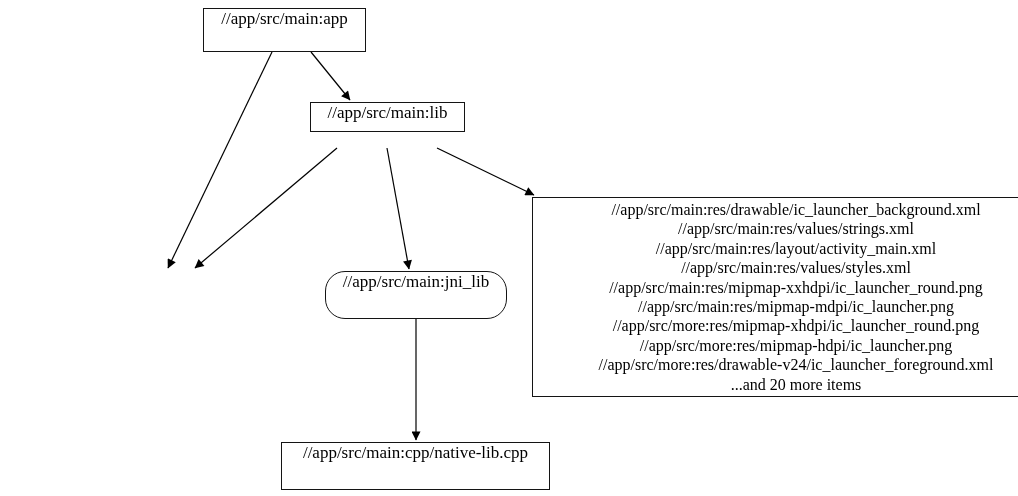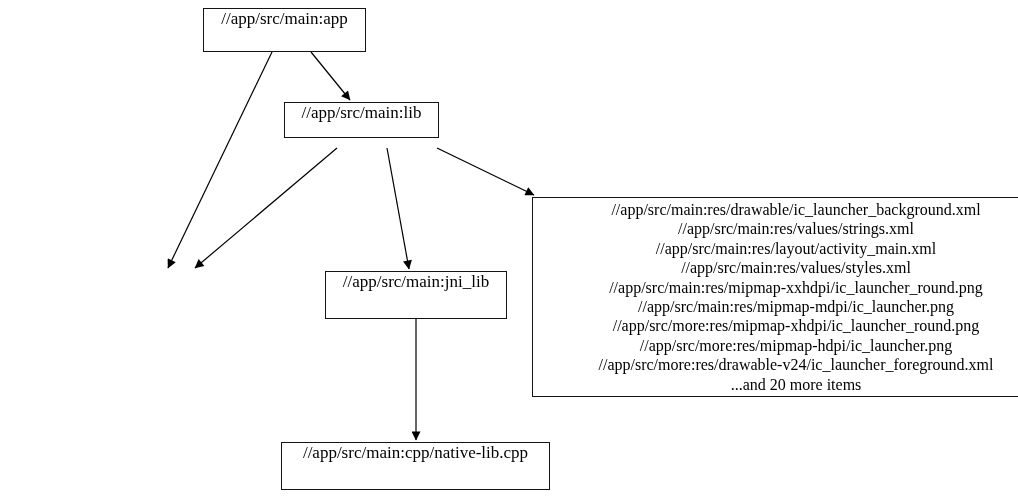--- a/index.html
+++ b/index.html
@@ -33,23 +33,23 @@
   .node.multiline {
     flex-direction: column;
     font-size: 16px;
     line-height: 19.4px;
     white-space: normal;
   }
   .node.multiline .res-line { width: 100%; text-align: center; }
 
   
   #node-app            { left: 203px; top: 8px;   width: 163px; height: 44px; }
-  #node-lib            { left: 284px; top: 102px; width: 155px; height: 36px; }
+  #node-lib            { left: 310px; top: 102px; width: 155px; height: 30px; }
   #node-manifest       { left: 5px;   top: 270px; width: 297px; height: 48px; }
-  #node-jni-lib        { left: 325px; top: 271px; width: 182px; height: 48px; }
+  #node-jni-lib        { left: 325px; top: 271px; width: 182px; height: 48px; border-radius: 20px; }
   #node-res-group      { left: 532px; top: 197px; width: 528px; height: 200px; }
   #node-native-lib     { left: 281px; top: 442px; width: 269px; height: 48px; }
 </style>
 </head>
 <body>
 
 <div class="canvas">
 
   <svg class="edges" width="1018" height="496" viewBox="0 0 1018 496" xmlns="http://www.w3.org/2000/svg">
     <defs>

